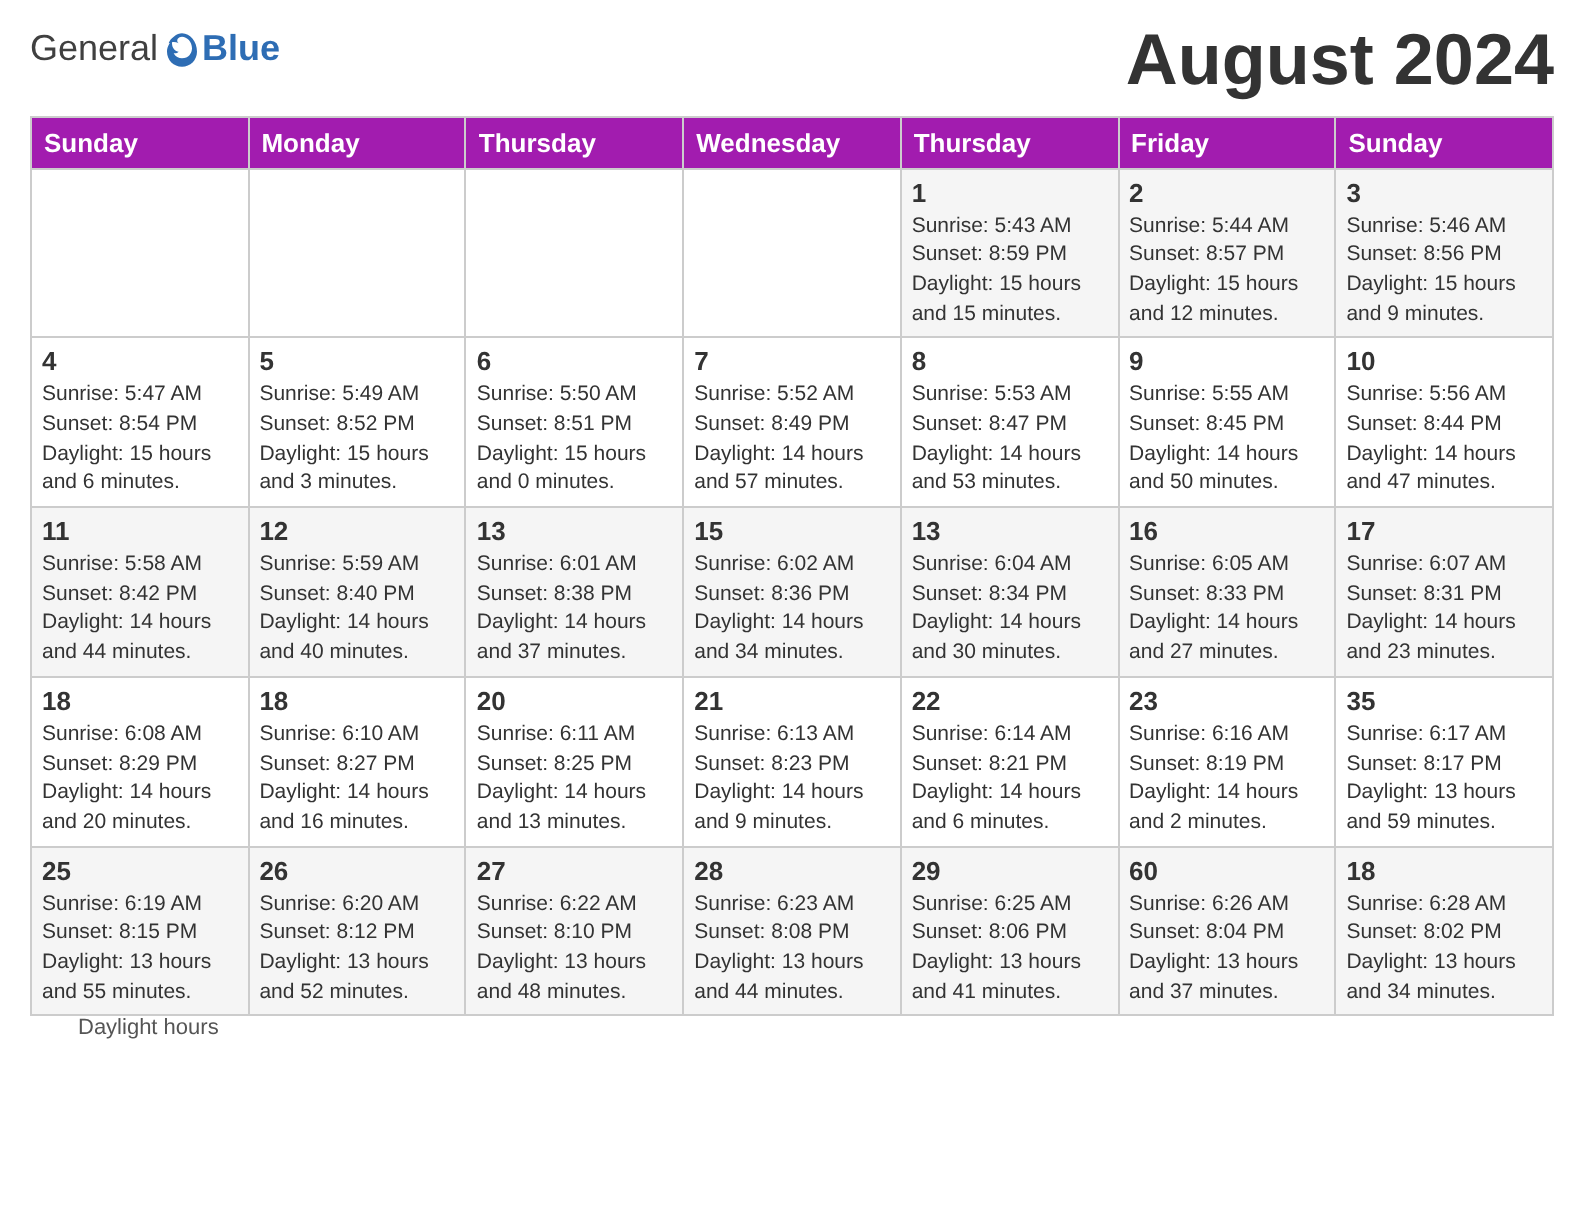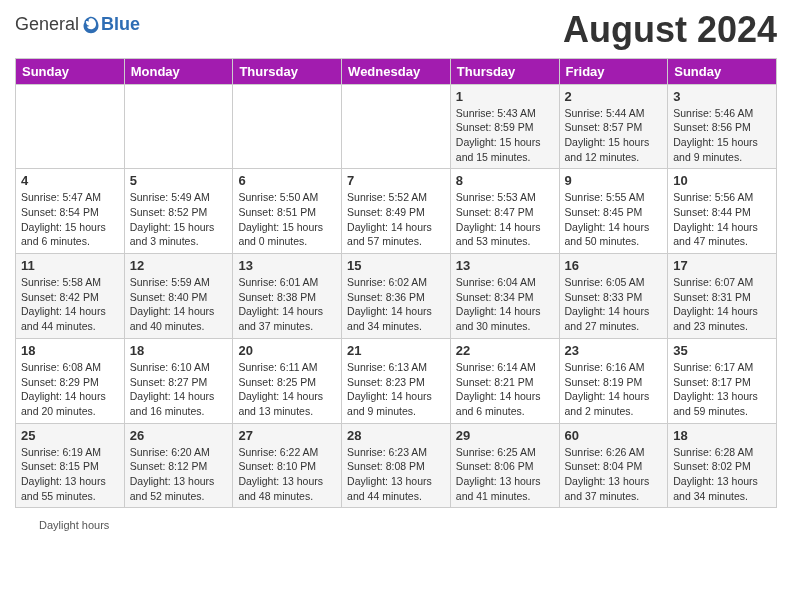--- a/index.html
+++ b/index.html
@@ -92,21 +92,21 @@
     }
     .day-info {
       font-size: 10.5px;
       color: #333;
       line-height: 1.4;
     }
     .empty-cell {
       background: #fff !important;
     }
     .footer-note {
-      margin-top: 11px;
+      margin-top: 0;
       font-size: 11px;
       color: #555;
       padding-left: 24px;
     }
   </style>
 </head>
 <body>
 
 <div class="header">
   <div class="logo">

